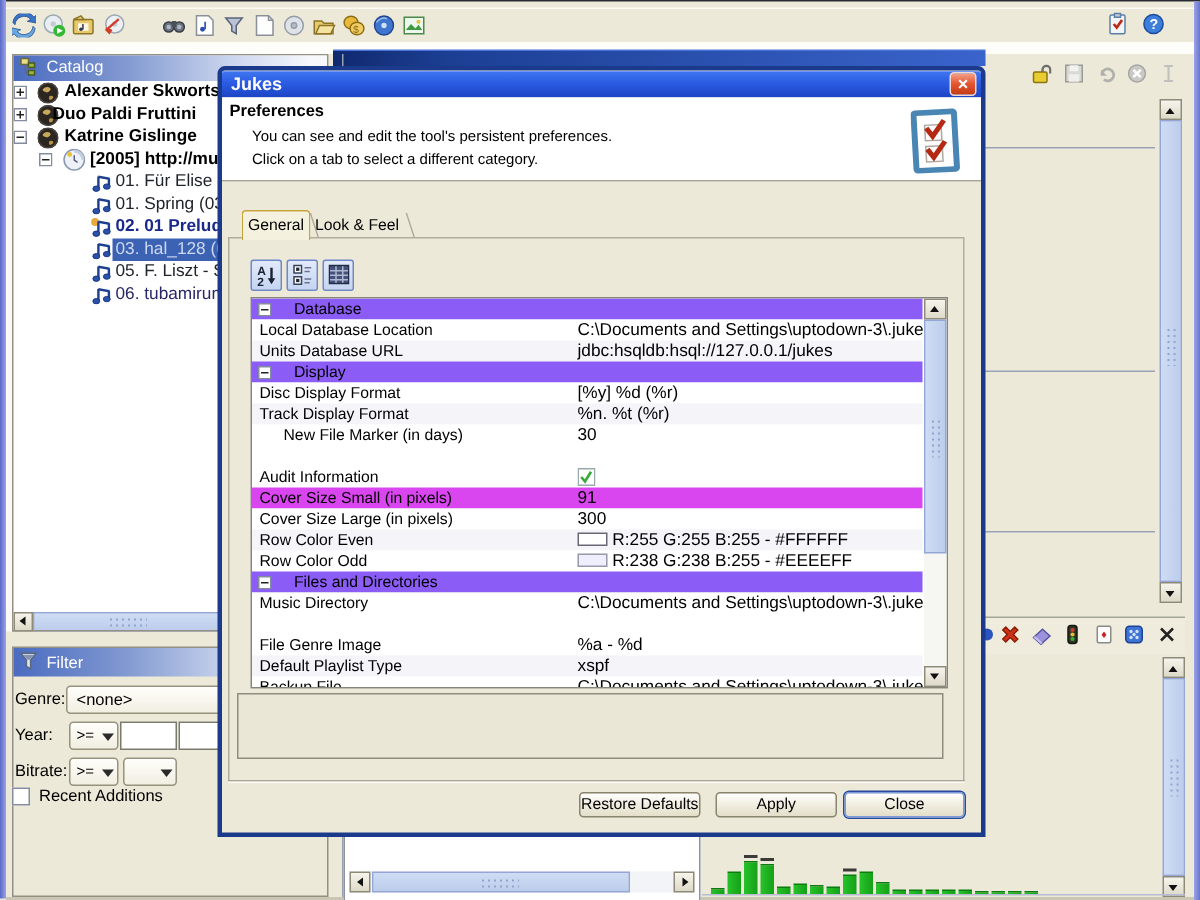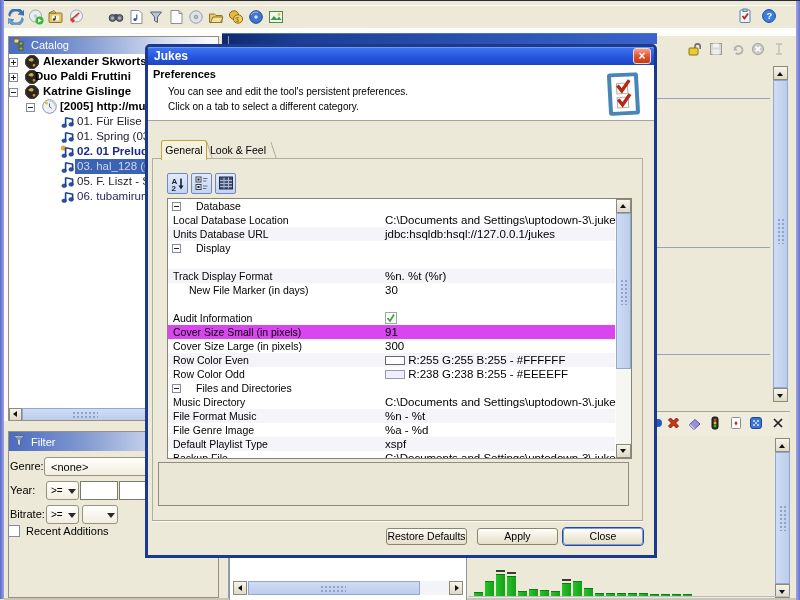--- a/index.html
+++ b/index.html
@@ -4,21 +4,21 @@
 html,body{width:800px;height:600px;overflow:hidden;}
 #c{position:relative;width:800px;height:600px;background:#ece9d8;font-size:11px;color:#000;}
 .a{position:absolute;}
 .sbtn{background:linear-gradient(#f6f4ec,#dedac8);border:1px solid #8d8a78;}
 .tri{width:0;height:0;position:absolute;}
 .thumb{background:linear-gradient(90deg,#cfdcf4,#bccdeb);border:1px solid #93a6d6;}
 .thumbh{background:linear-gradient(#cfdcf4,#bccdeb);border:1px solid #93a6d6;}
 .grip{background-image:radial-gradient(#8fa3cf 34%,transparent 36%);background-size:4px 4px;}
 .btn{background:linear-gradient(#ffffff,#f2efe2 45%,#e3dfca);border:1px solid #89856c;border-radius:3px;text-align:center;font-size:10.5px;line-height:15px;white-space:nowrap;}
 .row{position:absolute;left:0;width:447px;height:14px;line-height:14px;font-size:10.5px;white-space:nowrap;}
-.grp{background:#ffffff;}
+.grp{background:#8b5cf6;}
 .cell2{position:absolute;left:217px;top:0;font-size:11.5px;}
 .trow{position:absolute;white-space:nowrap;font-size:11.5px;}
 .combo{background:linear-gradient(#fffefb,#f1eee1);border:1px solid #97937e;border-radius:3px;}
 .carr{position:absolute;width:0;height:0;border-left:4px solid transparent;border-right:4px solid transparent;border-top:5px solid #2a2a2a;}
 </style></head><body>
 <div id="c">
 
 <div class="a" style="left:0;top:0;width:800px;height:1px;background:#2a2c34;"></div>
 <div class="a" style="left:0;top:1;width:4px;height:599px;background:linear-gradient(90deg,#5a68c8,#9aa4e6);"></div>
 <div class="a" style="left:796px;top:1px;width:4px;height:599px;background:linear-gradient(90deg,#9aa4e6,#6a74ce);"></div>
@@ -396,20 +396,24 @@
         <span style="position:absolute;left:5px;">Units Database URL</span>
         <span class="cell2">jdbc:hsqldb:hsql://127.0.0.1/jukes</span>
       </div>
       <div class="row grp" style="top:42px;">
         <svg width="9" height="9" style="position:absolute;left:4px;top:2.5px;">
           <rect x="0.5" y="0.5" width="8" height="8" fill="#fff" stroke="#848ca0"></rect>
           <rect x="2" y="4" width="5" height="1" fill="#222"></rect>
         </svg>
         <span style="position:absolute;left:28px;">Display</span>
       </div>
+      <div class="row" style="top:56px;background:#ffffff;">
+        <span style="position:absolute;left:5px;">Disc Display Format</span>
+        <span class="cell2">[%y] %d (%r)</span>
+      </div>
       <div class="row" style="top:70px;background:#f4f4f9;">
         <span style="position:absolute;left:5px;">Track Display Format</span>
         <span class="cell2">%n. %t  (%r)</span>
       </div>
       <div class="row" style="top:84px;background:#ffffff;">
         <span style="position:absolute;left:5px;margin-left:16px;">New File Marker (in days)</span>
         <span class="cell2">30</span>
       </div>
       <div class="row" style="top:112px;background:#ffffff;">
         <span style="position:absolute;left:5px;">Audit Information</span>
@@ -437,24 +441,20 @@
       <div class="row grp" style="top:182px;">
         <svg width="9" height="9" style="position:absolute;left:4px;top:2.5px;">
           <rect x="0.5" y="0.5" width="8" height="8" fill="#fff" stroke="#848ca0"></rect>
           <rect x="2" y="4" width="5" height="1" fill="#222"></rect>
         </svg>
         <span style="position:absolute;left:28px;">Files and Directories</span>
       </div>
       <div class="row" style="top:196px;background:#ffffff;">
         <span style="position:absolute;left:5px;">Music Directory</span>
         <span class="cell2">C:\Documents and Settings\uptodown-3\.jukes</span>
-      </div>
-      <div class="row" style="top:210px;background:#f4f4f9;">
-        <span style="position:absolute;left:5px;">File Format Music</span>
-        <span class="cell2">%n - %t</span>
       </div>
       <div class="row" style="top:224px;background:#ffffff;">
         <span style="position:absolute;left:5px;">File Genre Image</span>
         <span class="cell2">%a - %d</span>
       </div>
       <div class="row" style="top:238px;background:#f4f4f9;">
         <span style="position:absolute;left:5px;">Default Playlist Type</span>
         <span class="cell2">xspf</span>
       </div>
       <div class="row" style="top:252px;background:#ffffff;">

